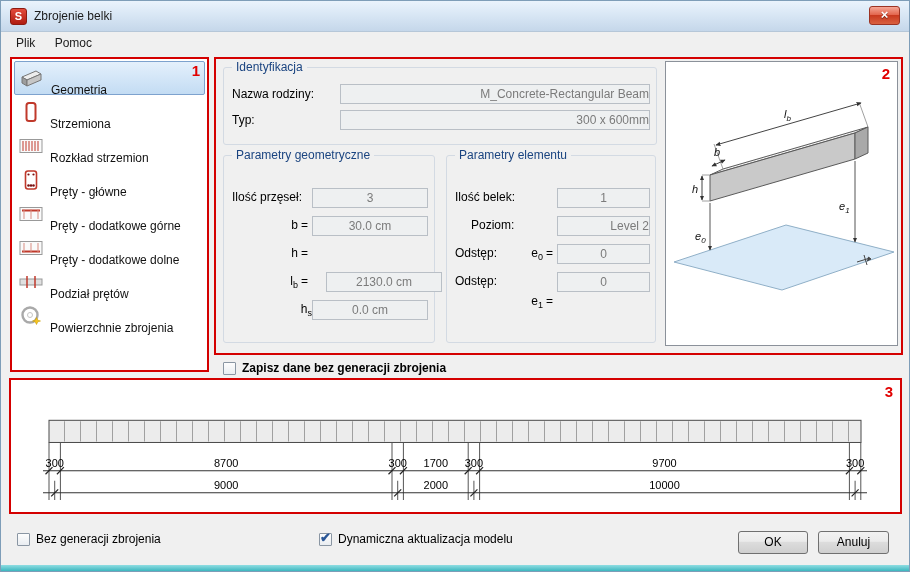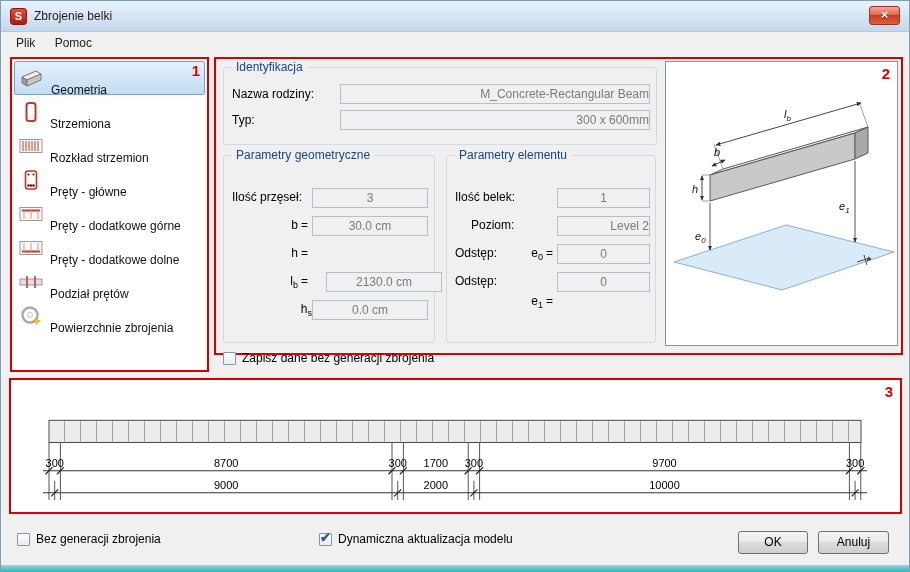--- a/index.html
+++ b/index.html
@@ -227,21 +227,21 @@
 
       <span class="lbl" style="left:8px; top:90px;">Odstęp:</span>
       <span class="lbl lbl-r" style="left:60px; top:90px; width:46px;"><span>e</span><sub>0</sub><span class="eq">=</span></span>
       <div class="field al-center" style="left:110px; top:88px; width:93px;">0</div>
 
       <span class="lbl" style="left:8px; top:118px;">Odstęp:</span>
       <span class="lbl lbl-r" style="left:60px; top:118px; width:46px;margin-top:20px;"><span>e</span><sub>1</sub><span class="eq">=</span></span>
       <div class="field al-center" style="left:110px; top:116px; width:93px;">0</div>
     </div>
 
-    <label class="checkbox" style="left:7px; top:292px;">
+    <label class="checkbox" style="left:7px; top:302px;font-weight:bold;">
       <span class="cb-box"></span>
       <span class="cb-label">Zapisz dane bez generacji zbrojenia</span>
     </label>
 
     <div class="preview">
       <div class="annot">2</div>
       <svg viewBox="0 0 231 283">
         <defs>
           <marker id="arr" viewBox="0 0 10 10" refX="8" refY="5" markerWidth="5.5" markerHeight="5.5" orient="auto-start-reverse">
             <path d="M0,1 L9,5 L0,9 z" fill="#333"></path>

